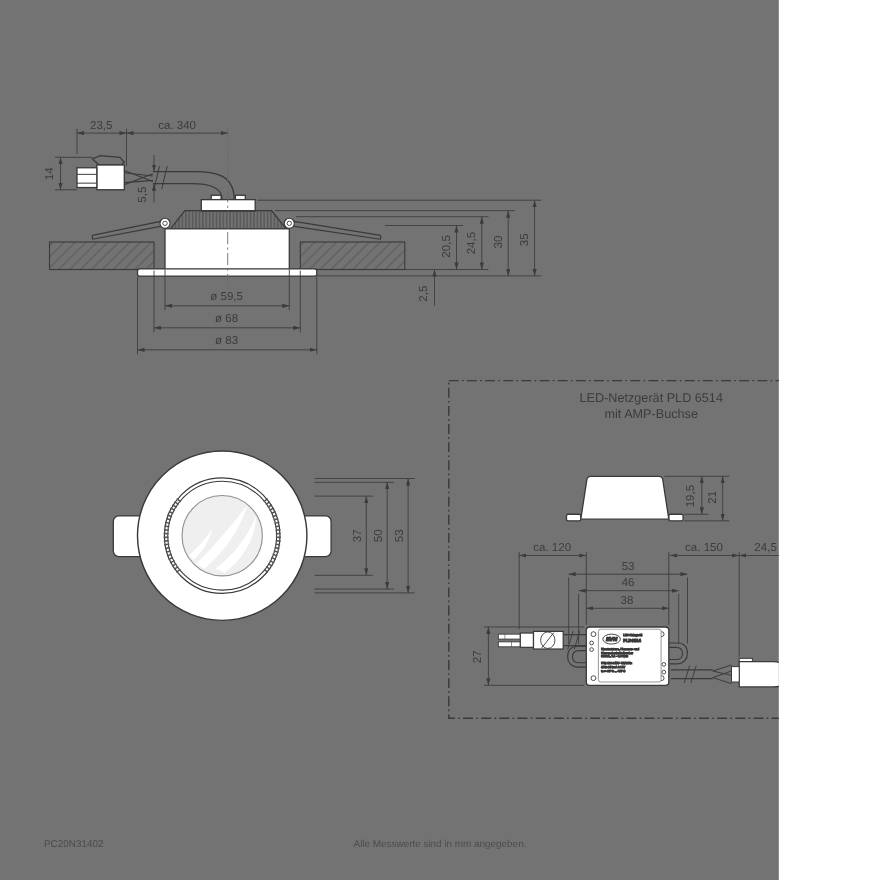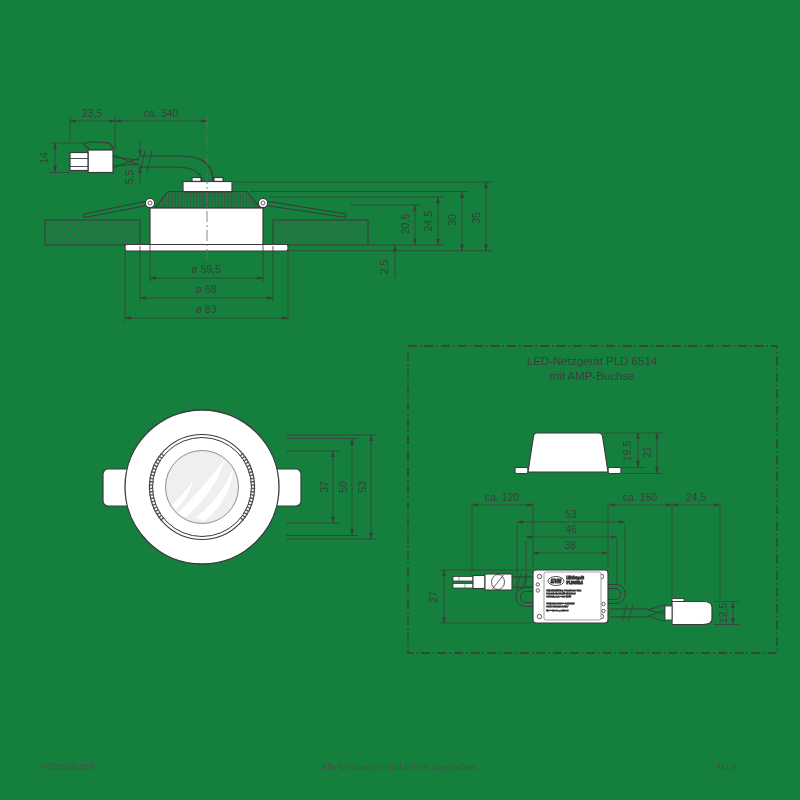--- a/index.html
+++ b/index.html
@@ -1,16 +1,16 @@
 <!DOCTYPE html>
 <html><head>
 <meta charset="utf-8">
 <style>
   html,body{margin:0;padding:0;background:#ffffff;}
-  .page{position:relative;width:800px;height:800px;background:#15803d;overflow:hidden;
+  .page{position:relative;width:708px;height:800px;background:#737373;overflow:hidden;
         font-family:"Liberation Sans","DejaVu Sans",sans-serif;}
   svg{position:absolute;left:0;top:0;}
   svg text{font-family:"Liberation Sans","DejaVu Sans",sans-serif;fill:#3c3c3c;}
   .dim{font-size:10.5px;}
   .dimr{font-size:10.5px;}
   .title{font-size:11.5px;}
   .foot{font-size:9px;fill:#4c4c4c;}
   .micro{font-size:2.5px;fill:#444;}
   .brand{font-size:5px;font-weight:bold;font-style:italic;}
   .model{font-size:3.8px;font-weight:bold;}

